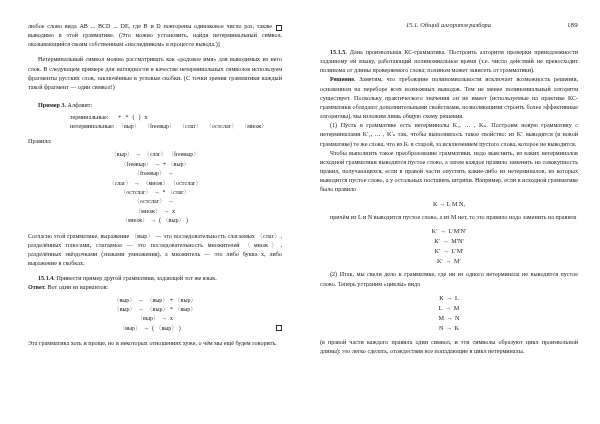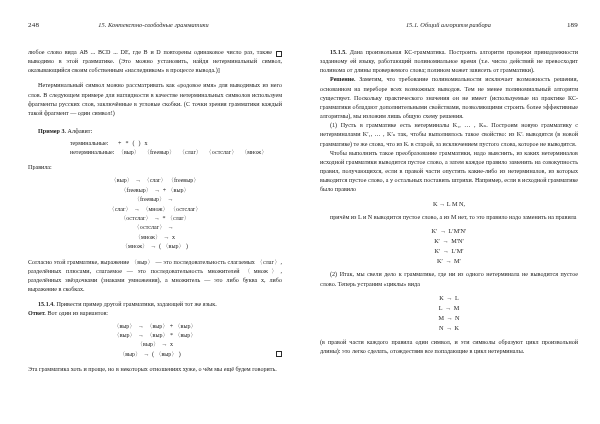--- a/index.html
+++ b/index.html
@@ -138,24 +138,20 @@
     white-space: nowrap;
   }
 </style>
 </head>
 <body>
 
 <div class="spread">
 
   <div class="page page-left">
 
-    <div class="runhead runhead-left">
-      <span class="folio">248</span>
-      <span class="rh-title">15. Контекстно-свободные грамматики</span>
-    </div>
 
     <p class="noindent"><span class="tombstone"></span><span>любое слово вида AB ... BCD ... DE, где B и D повторены одинаковое число раз, также выводимо в этой грамматике. (Это можно установить, найдя нетерминальный символ, оказывающийся своим собственным «наследником» в процессе вывода.)]</span></p>
 
     <p class="gap">Нетерминальный символ можно рассматривать как «родовое имя» для выводимых из него слов. В следующем примере для наглядности в качестве нетерминальных символов используем фрагменты русских слов, заключённые в угловые скобки. (С точки зрения грамматики каждый такой фрагмент — один символ!)</p>
 
     <div class="example-head">
       <span class="bf">Пример 3.</span>
       <span>Алфавит:</span>
     </div>
 

